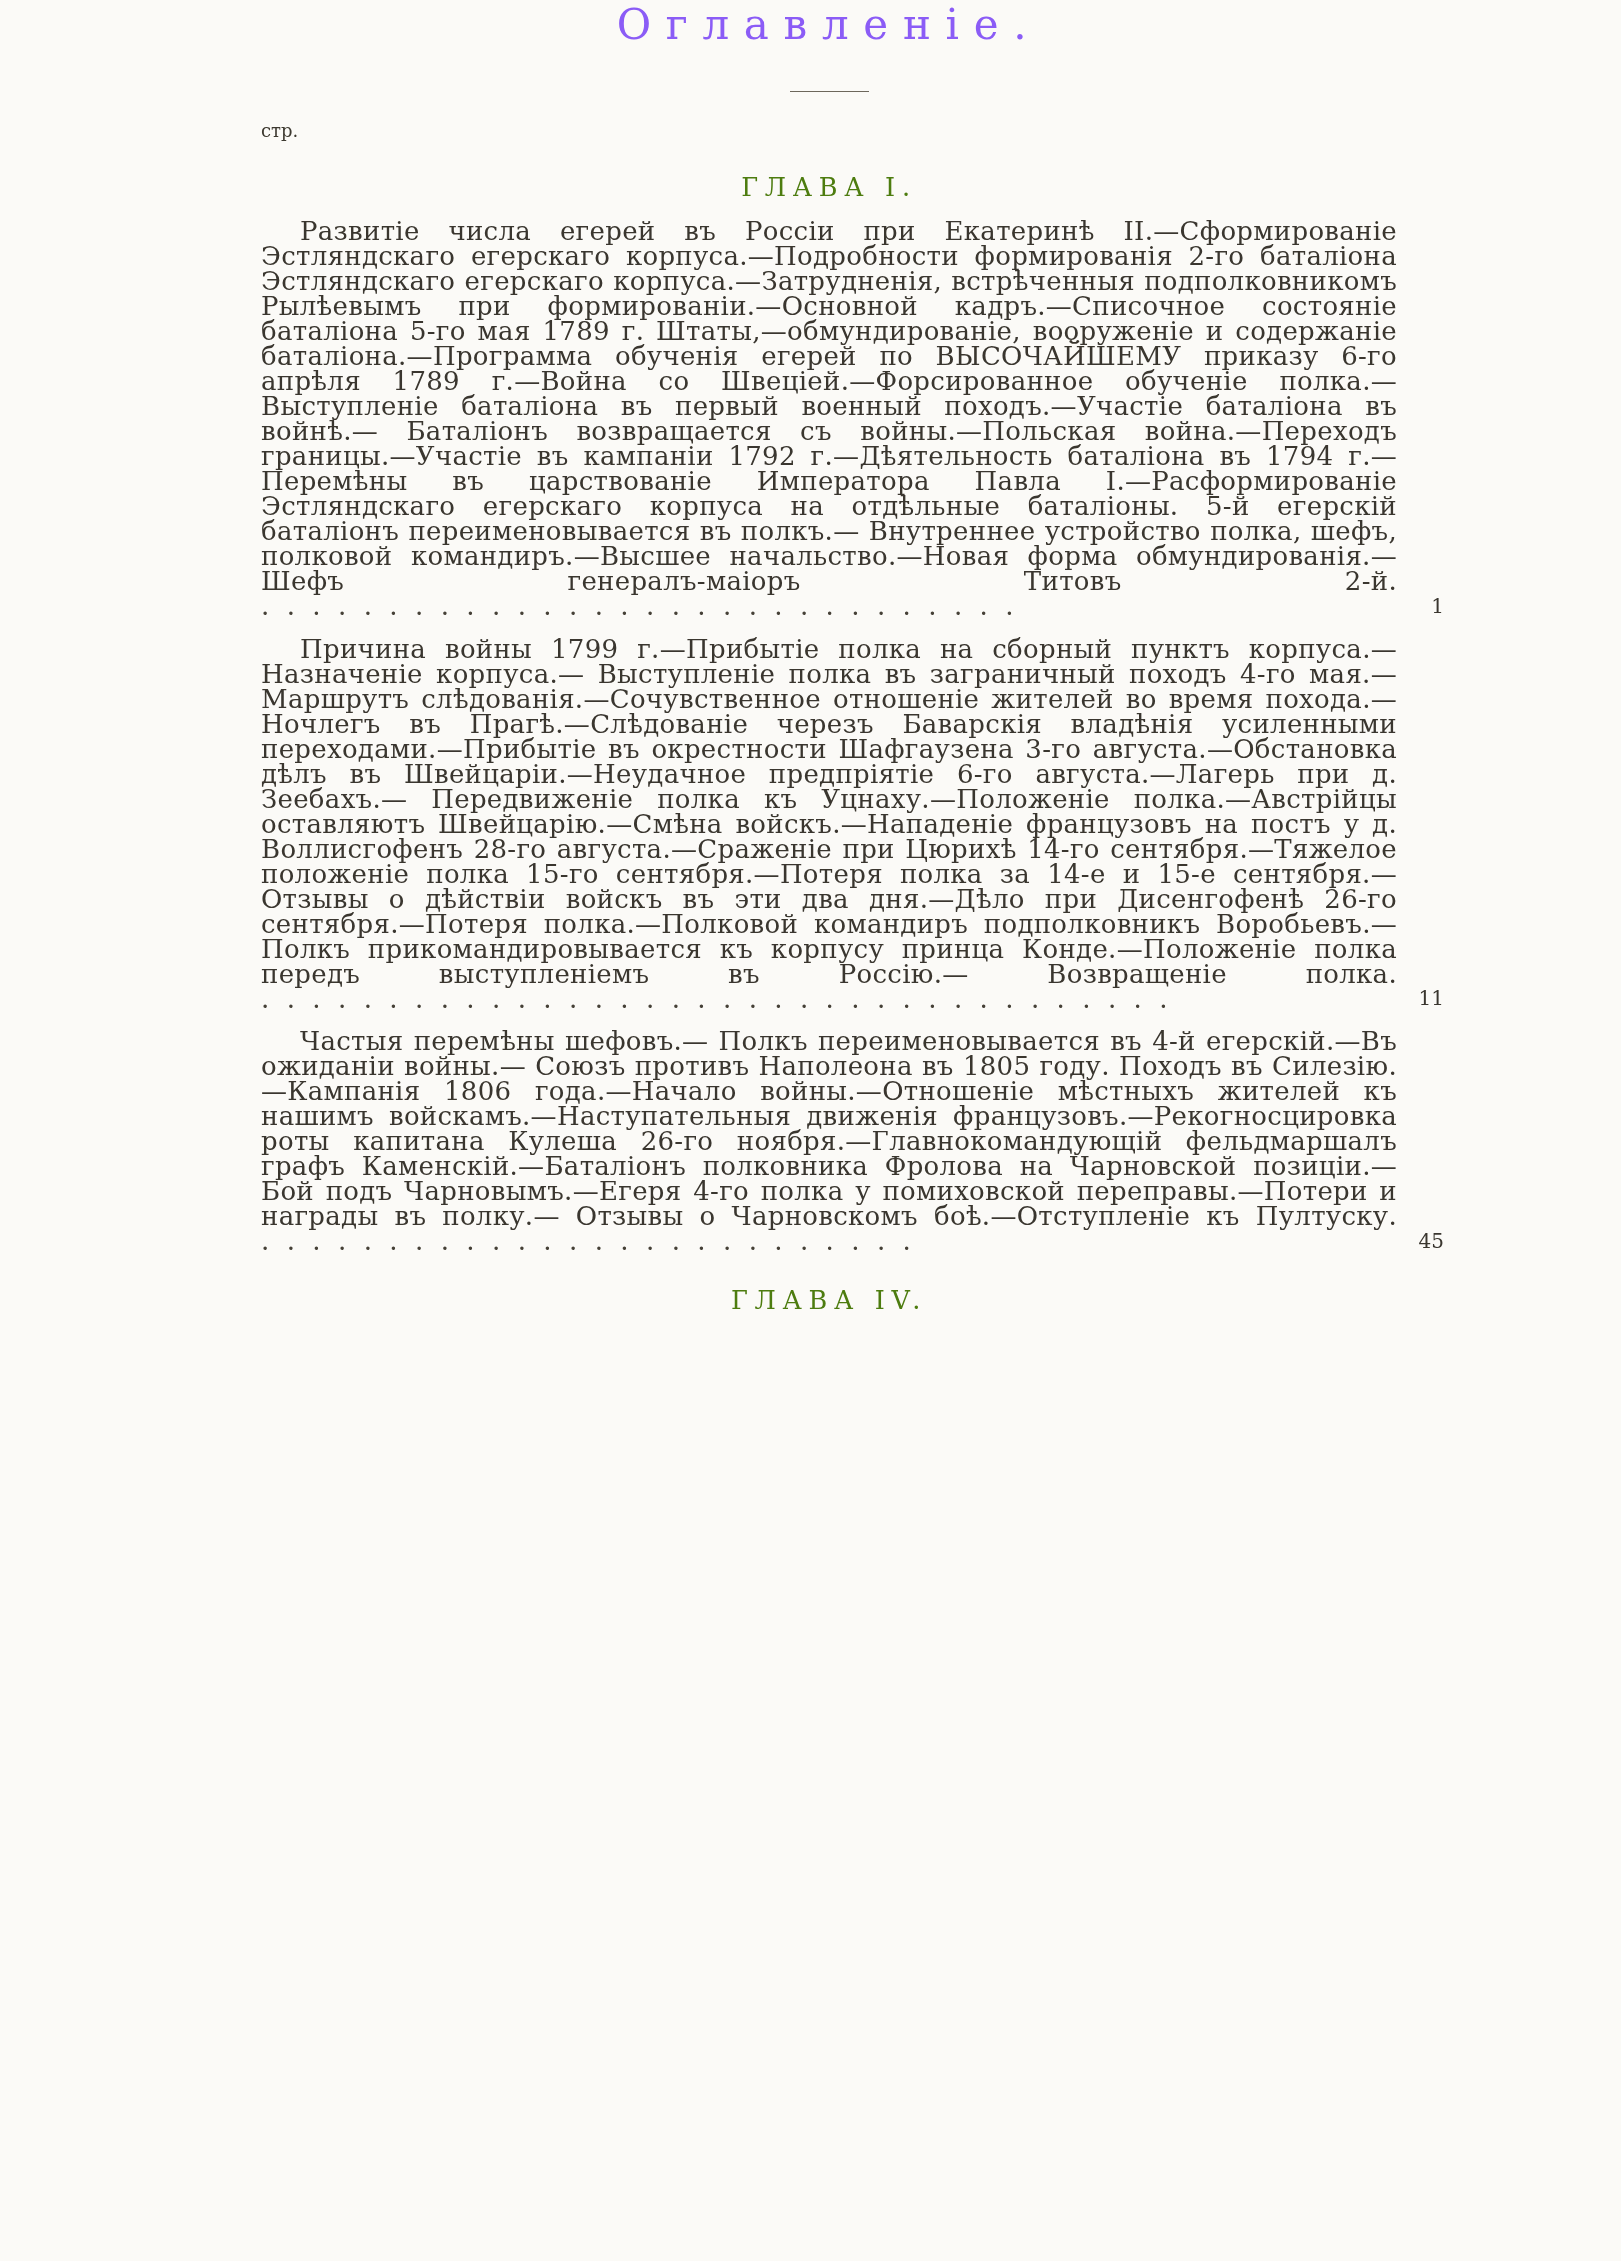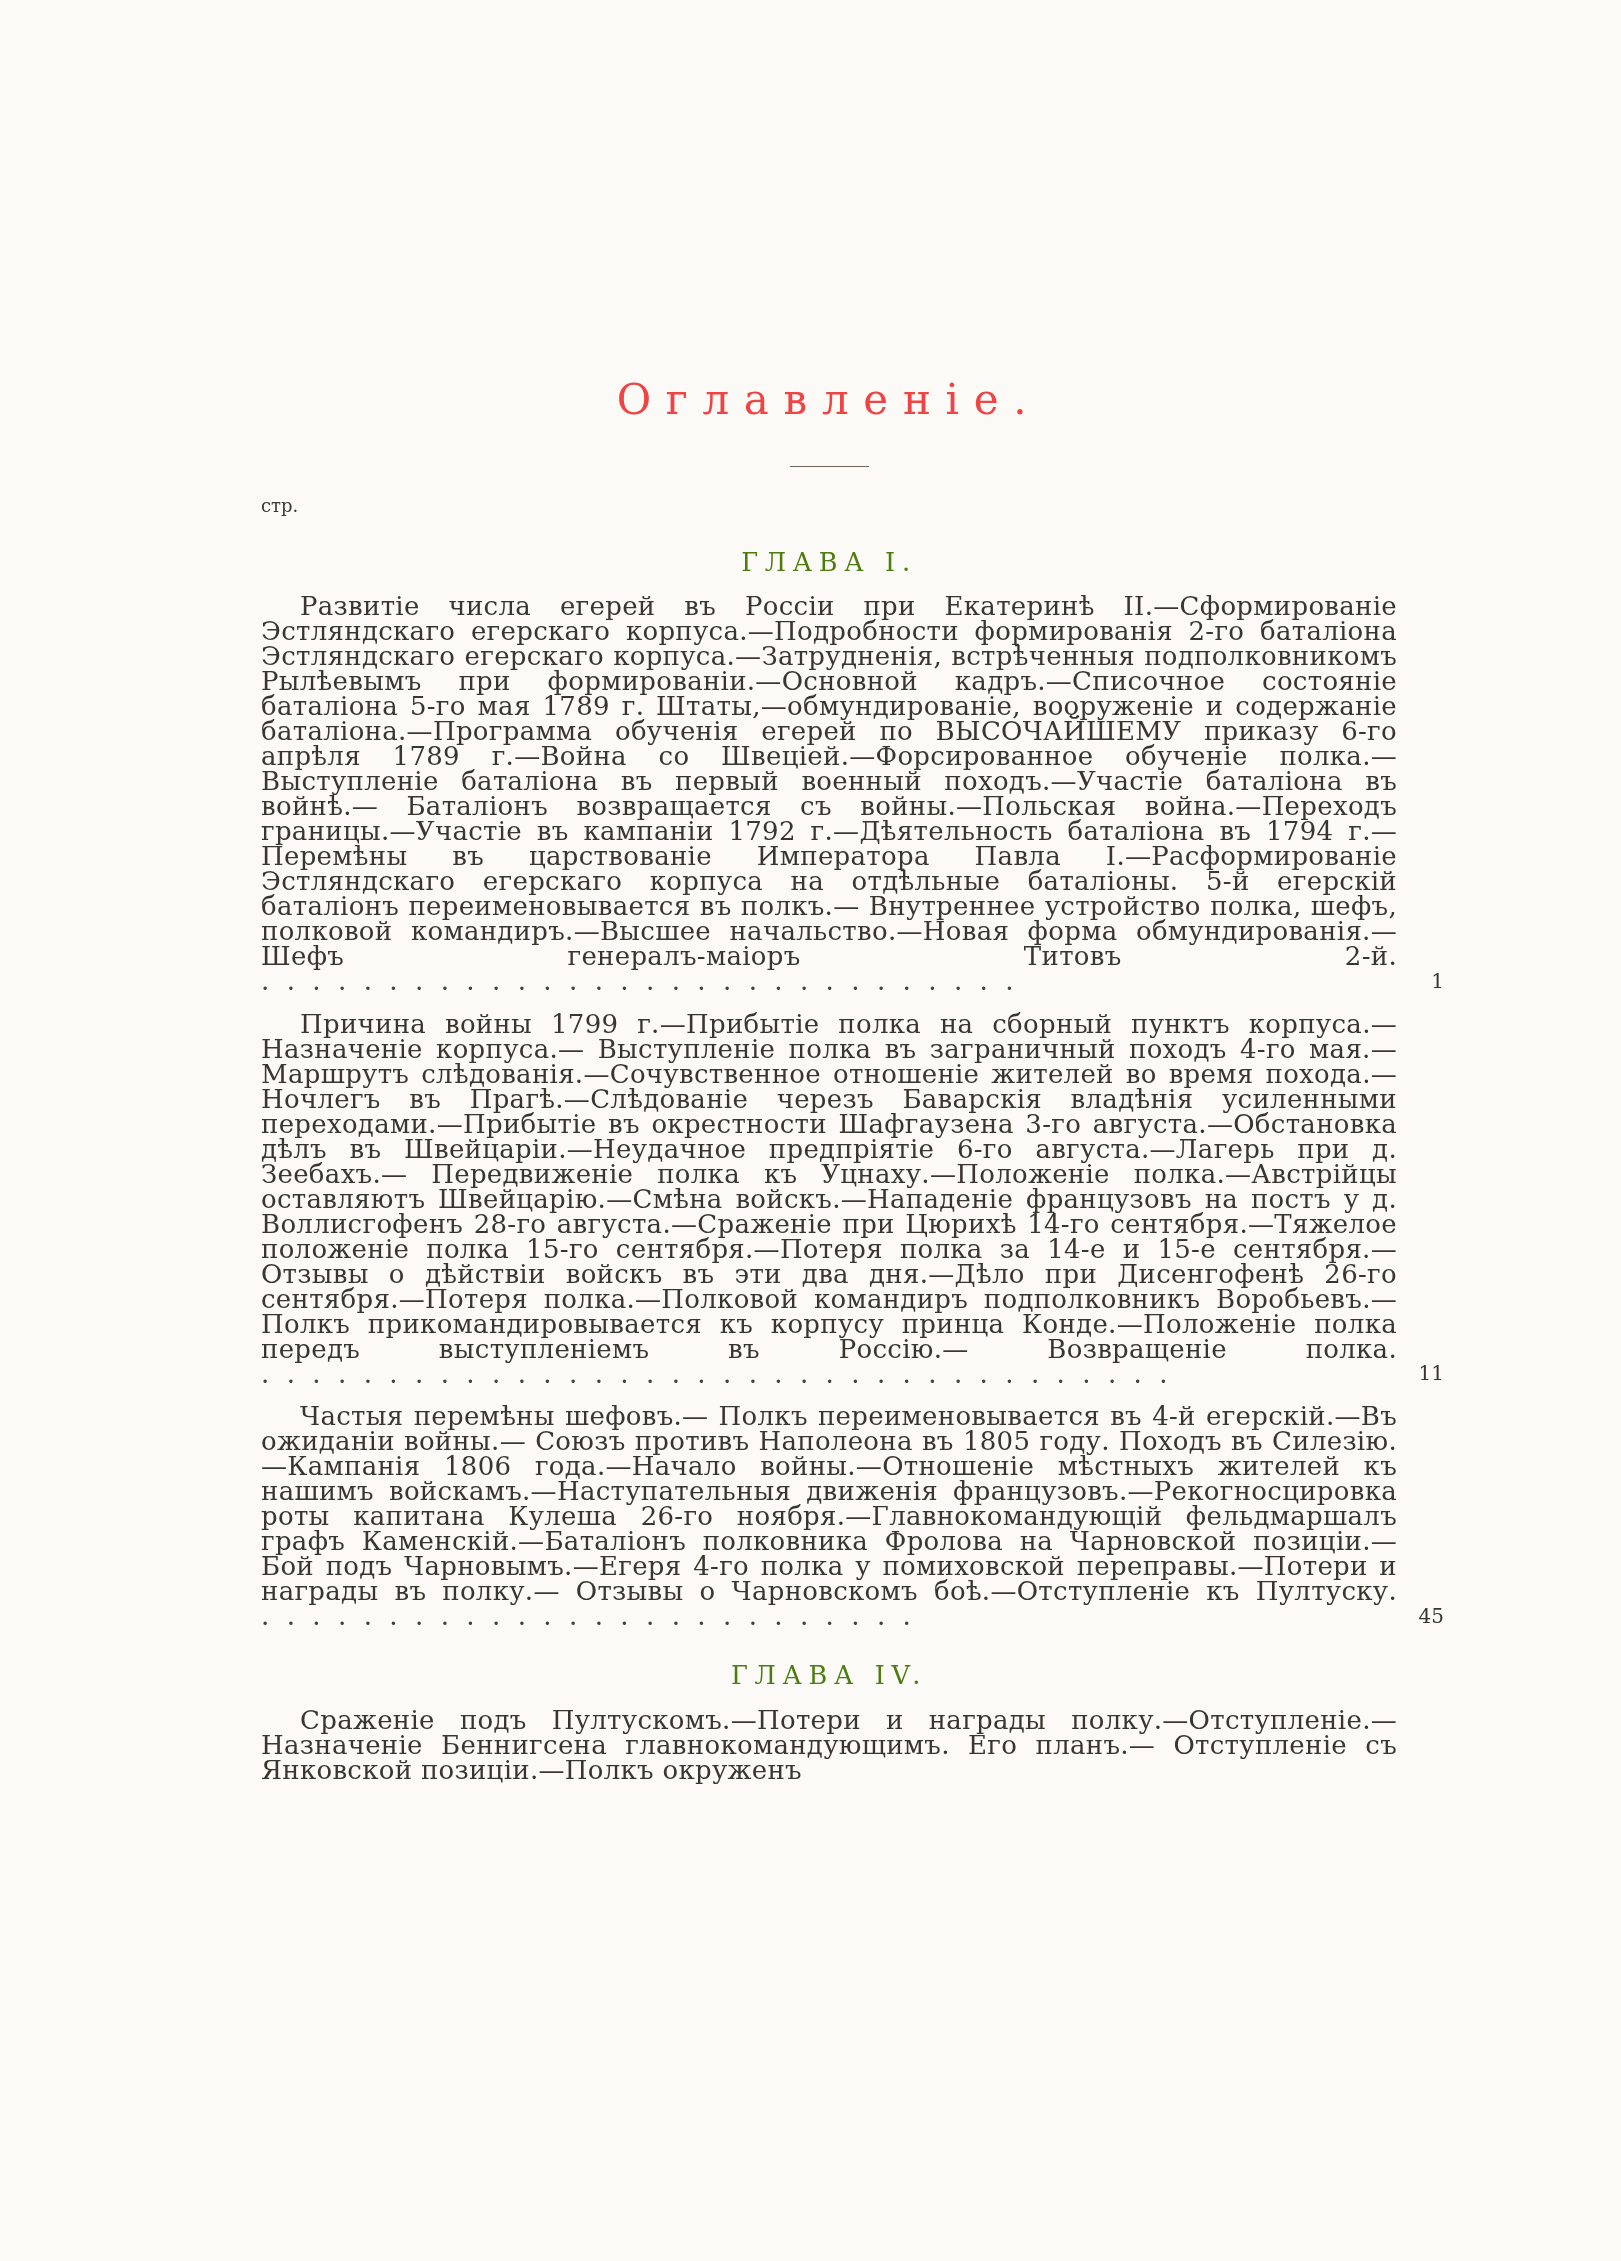--- a/index.html
+++ b/index.html
@@ -15,26 +15,25 @@
     font-family: "DejaVu Serif", serif;
     color: #3a362f;
   }
   .page {
     position: absolute;
     left: 261px;
     top: 0;
     width: 1136px;
   }
   .toc-title {
-    margin-top: 375px;
     text-align: center;
     font-size: 42px;
     font-weight: 400;
     letter-spacing: 14.7px;
-    color: #ef4444;
+    color: #8b5cf6;
     white-space: nowrap;
   }
   .title-rule {
     width: 79px;
     height: 0;
     border-top: 1.3px solid #6d675c;
     margin: 42px auto 0 auto;
   }
   .page-col-label {
     margin-right: -46px;
@@ -100,18 +99,17 @@
     <span class="page-num">11</span>
   </div>
 
   <div class="chapter">
     <p class="chapter-body"><span>Частыя перемѣны шефовъ.— Полкъ переименовывается въ 4-й егерскій.—Въ ожиданіи войны.— Союзъ противъ Наполеона въ 1805 году. Походъ въ Силезію.—Кампанія 1806 года.—Начало войны.—Отношеніе мѣстныхъ жителей къ нашимъ войскамъ.—Наступательныя движенія французовъ.—Рекогносцировка роты капитана Кулеша 26-го ноября.—Главнокомандующій фельдмаршалъ графъ Каменскій.—Баталіонъ полковника Фролова на Чарновской позиціи.—Бой подъ Чарновымъ.—Егеря 4-го полка у помиховской переправы.—Потери и награды въ полку.— Отзывы о Чарновскомъ боѣ.—Отступленіе къ Пултуску. </span><span class="leader">..........................</span></p>
     <span class="page-num">45</span>
   </div>
 
   <div class="chapter">
     <h2 class="chapter-heading">ГЛАВА IV.</h2>
-    <p class="chapter-body"><span>Сраженіе подъ Пултускомъ.—Потери и награды полку.—Отступленіе.—Назначеніе Беннигсена главнокомандующимъ. Его планъ.— Отступленіе съ Янковской позиціи.—Полкъ окруженъ</span><span class="leader"></span></p>
     <span class="page-num"></span>
   </div>
 
 </div>
 
 
 </body></html>

